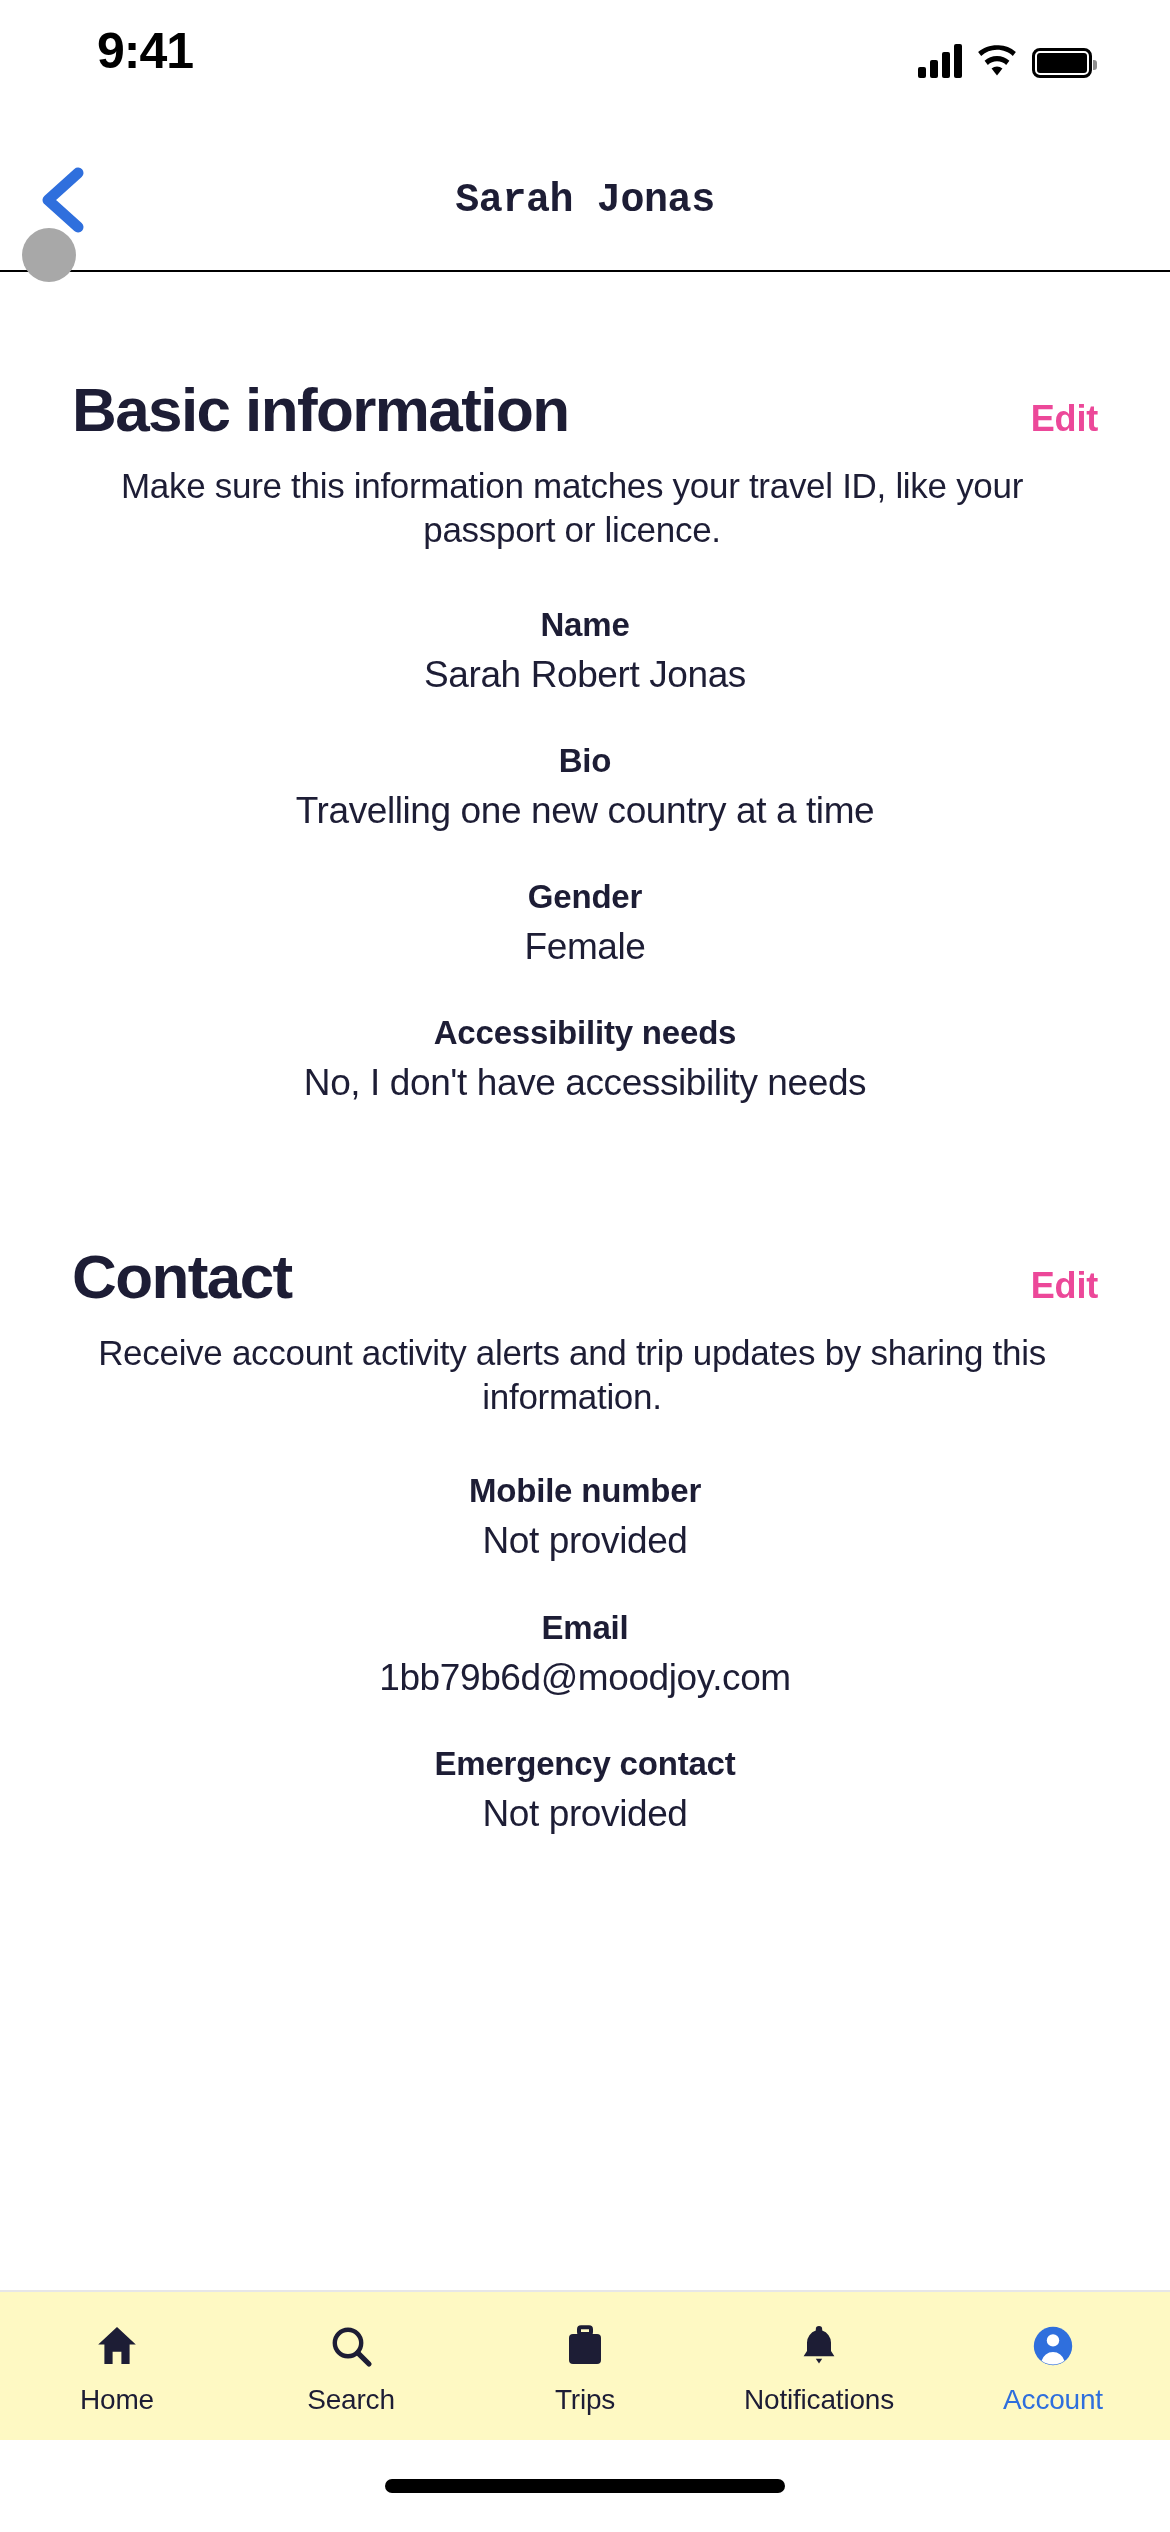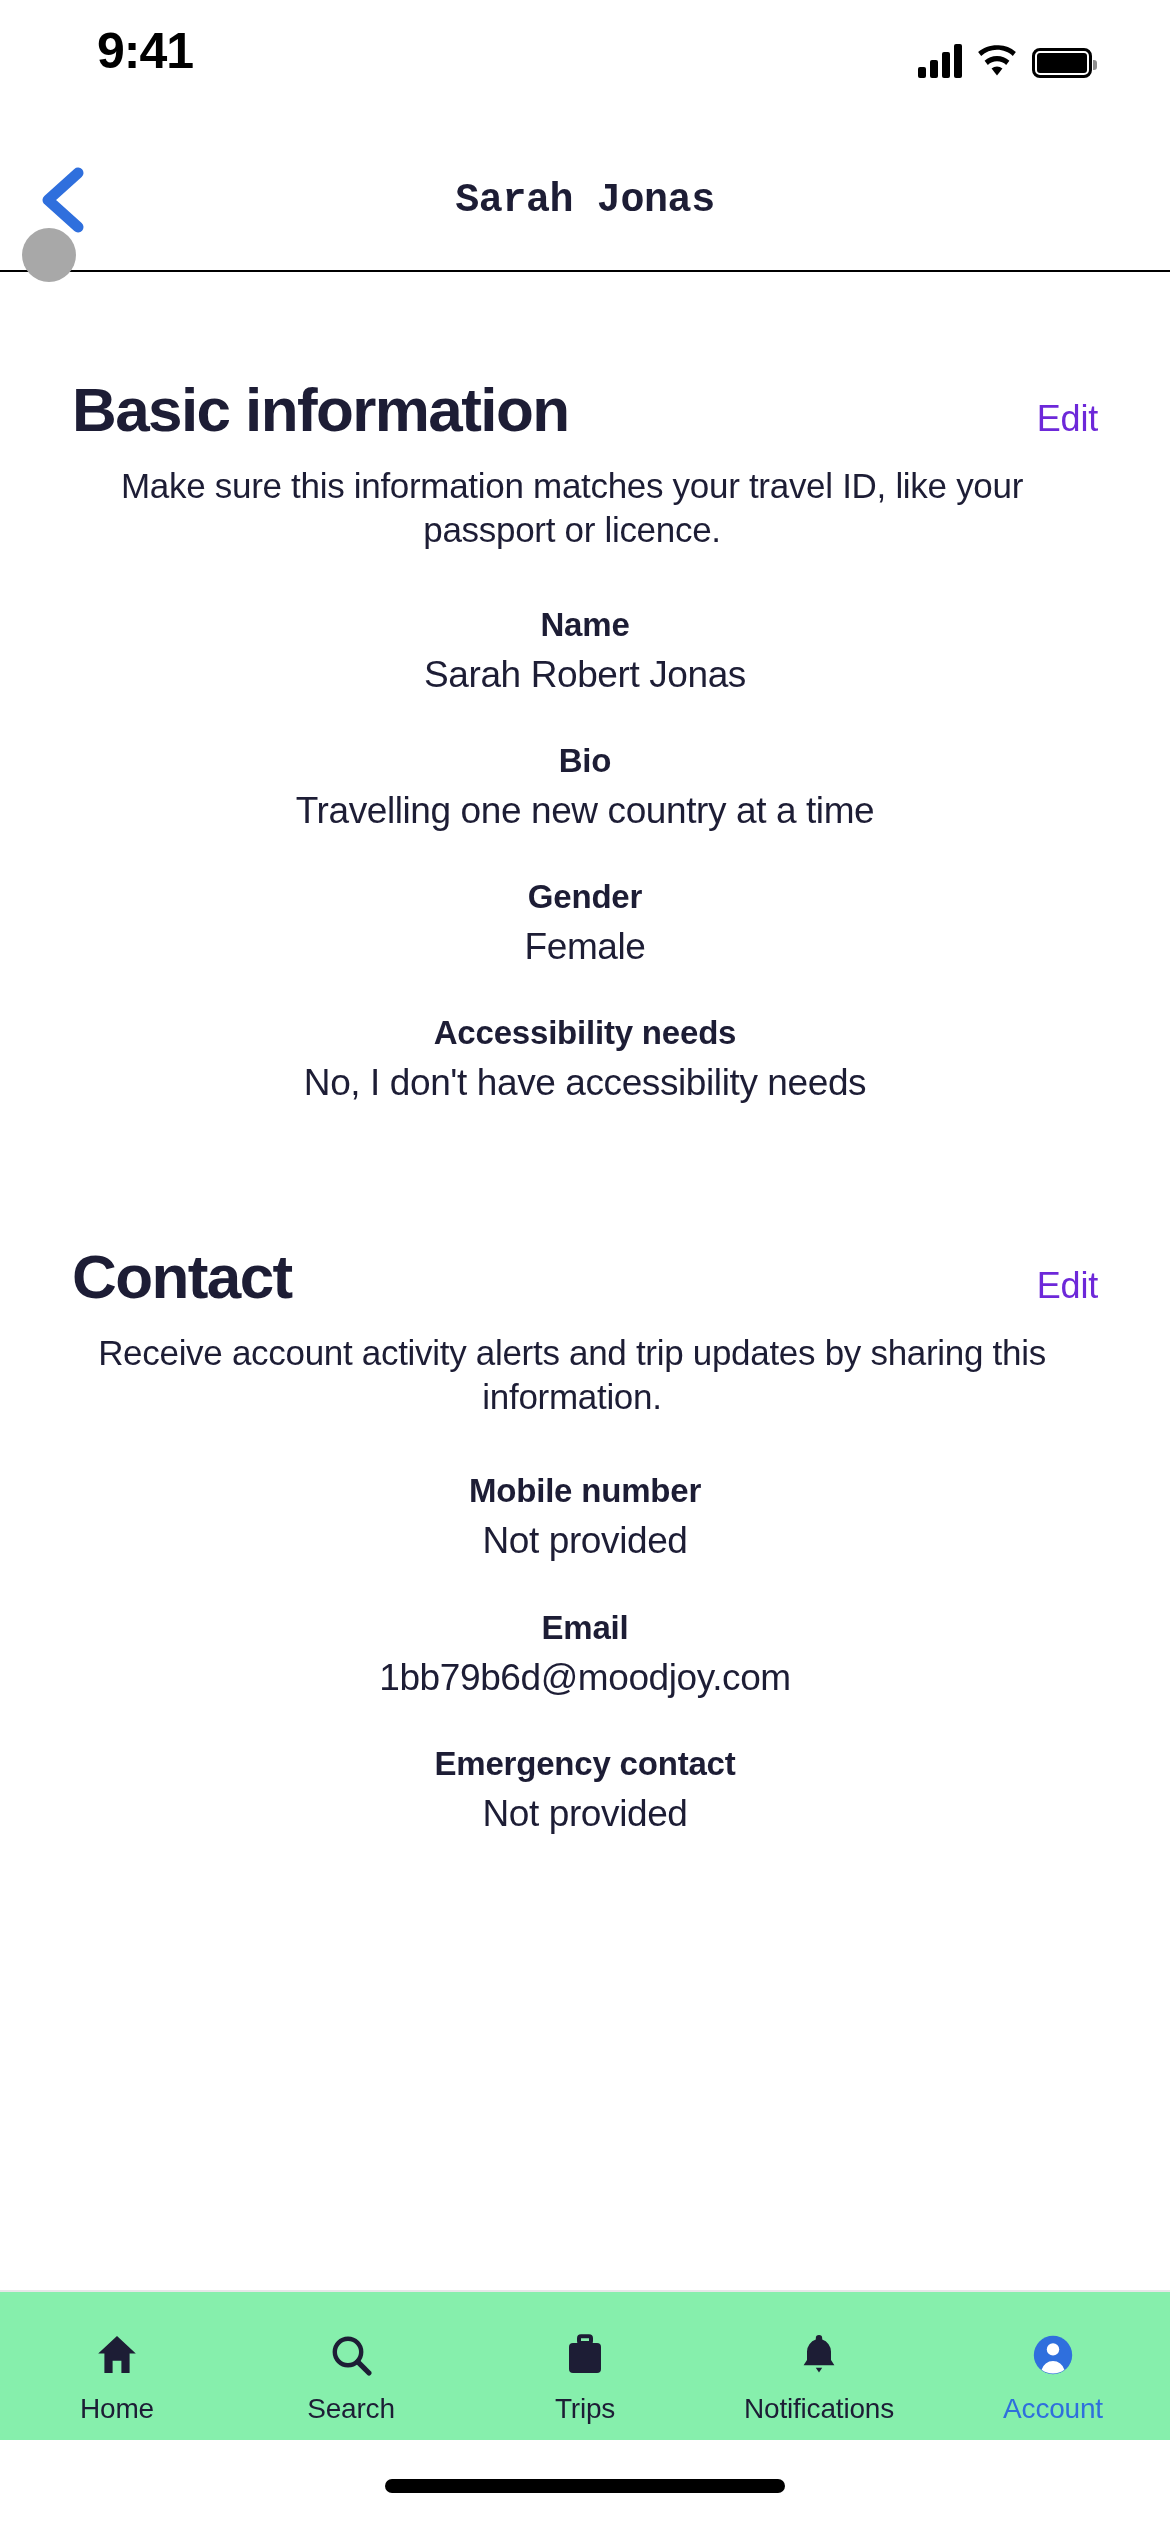--- a/index.html
+++ b/index.html
@@ -152,22 +152,22 @@
   }
   .section-title {
     font-size: 62px;
     font-weight: bold;
     color: #1d1d35;
     letter-spacing: -1.6px;
     line-height: 1.1;
   }
   .edit-link {
     font-size: 36px;
-    font-weight: normal;
-    color: #6d28d9;
+    font-weight: bold;
+    color: #ec4899;
     letter-spacing: -0.2px;
     margin-top: 48px;
   }
   .section-desc {
     margin-top: 20px;
     font-size: 35px;
     line-height: 1.25;
     color: #1d1d35;
     letter-spacing: -0.3px;
     max-width: 1000px;
@@ -190,24 +190,24 @@
     margin-top: 4px;
   }
   .spacer-sections { height: 110px; }
 
   
   .tab-bar {
     flex: 0 0 150px;
     height: 150px;
     border-top: 2px solid #e6e6e8;
     display: flex;
-    align-items: center;
-    padding-top: 22px;
-    box-sizing: border-box;
-    background: #86efac;
+    align-items: flex-start;
+    padding-top: 28px;
+    box-sizing: border-box;
+    background: #fef9c3;
   }
   .tab {
     flex: 1 1 0;
     display: flex;
     flex-direction: column;
     align-items: center;
     gap: 12px;
   }
   .tab-icon {
     height: 52px;

